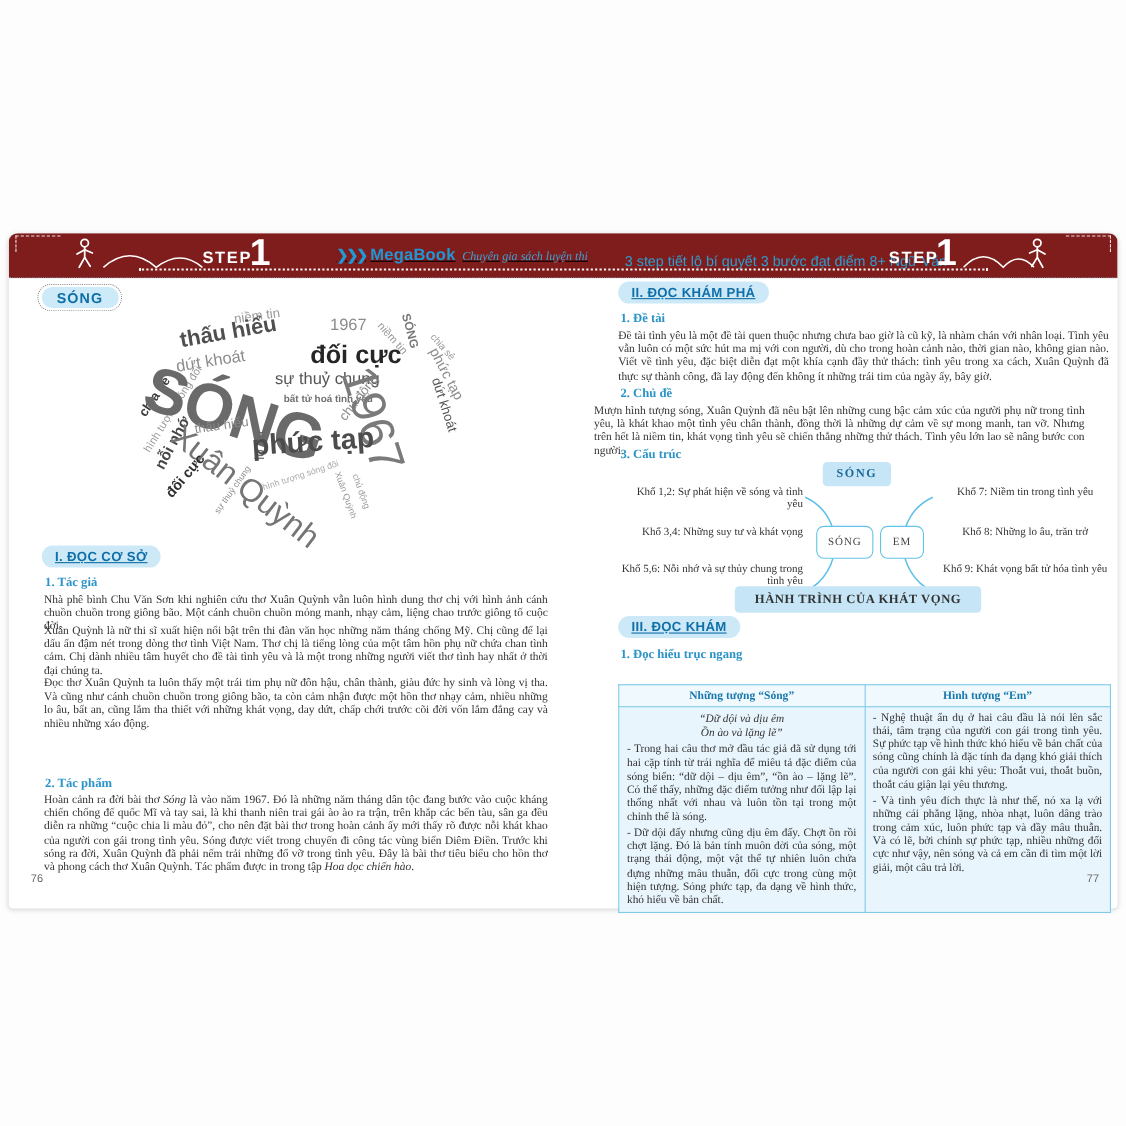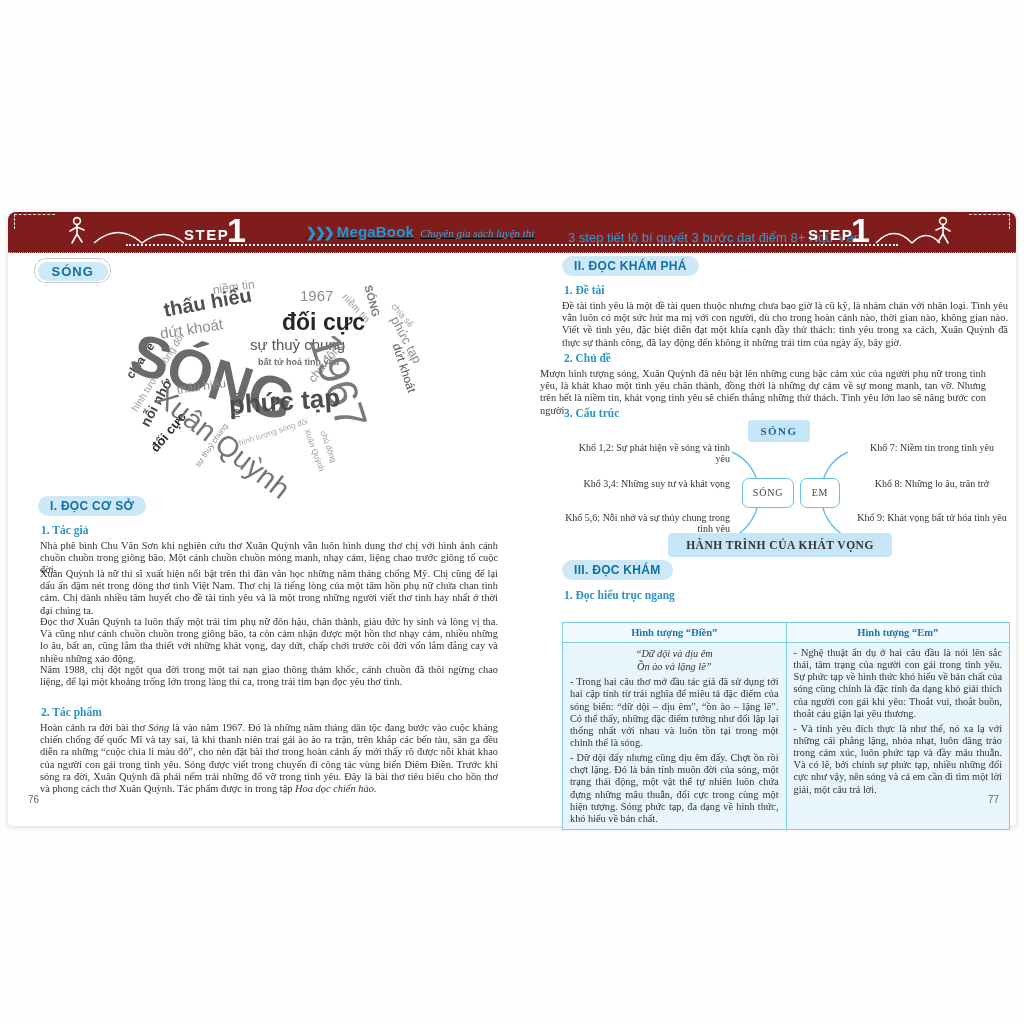--- a/index.html
+++ b/index.html
@@ -21,21 +21,21 @@
   .step-num{font-size:34px;top:1px;line-height:1;}
   .sw-l{left:176px;} .sn-l{left:219px;}
   .sw-r{left:800px;} .sn-r{left:843px;}
   .brand{position:absolute;left:298px;top:11px;font-family:"Liberation Sans",sans-serif;white-space:nowrap;text-decoration:underline;}
   .chev{color:#1e9ad6;font-weight:bold;font-size:13px;letter-spacing:-2px;margin-right:4px;}
   .bname{color:#2097d3;font-weight:bold;font-size:15px;letter-spacing:.2px;}
   .btag{color:#3aa4d8;font-style:italic;font-size:11px;font-family:"Liberation Serif",serif;margin-left:6px;}
   .hsub{position:absolute;left:560px;top:18px;color:#2e9ccf;font-family:"Liberation Sans",sans-serif;font-size:13px;}
   
   .badge{display:inline-block;background:#cde9f8;color:#0f6fa7;font-family:"Liberation Sans",sans-serif;
-    font-weight:bold;font-size:12px;padding:3px 12px;border-radius:11px;letter-spacing:.3px;white-space:nowrap;}
+    font-weight:bold;font-size:12px;padding:3px 12px;border-radius:11px;letter-spacing:.3px;white-space:nowrap;text-decoration:underline;}
   .tb-outer{position:absolute;left:26px;top:46px;border:1.5px dotted #8f8f8f;border-radius:16px;padding:2.5px;}
   .tb-inner{background:#cdeaf9;color:#0e6fa6;font-family:"Liberation Sans",sans-serif;font-weight:bold;
     font-size:13px;padding:2px 14px;border-radius:12px;letter-spacing:1px;}
   .hsec{position:absolute;font-family:"Liberation Serif",serif;font-weight:bold;font-size:11.5px;color:#2a93c7;}
   .subh{position:absolute;font-family:"Liberation Serif",serif;font-weight:bold;font-size:10.6px;color:#222;}
   .para{position:absolute;font-size:10.4px;line-height:1.17;color:#333;text-align:justify;}
   .it{font-style:italic;}
   .pnum{position:absolute;font-family:"Liberation Sans",sans-serif;font-size:10px;color:#666;}
   
   .heart{position:absolute;left:104px;top:66px;width:316px;height:216px;}
@@ -166,21 +166,20 @@
     <span class="cw cw24">hình tượng sóng đôi</span>
     <span class="cw cw25">Xuân Quỳnh</span>
     <span class="cw cw26">chủ động</span>
   </div>
 
   <span class="badge" style="position:absolute;left:30px;top:284px;">I. ĐỌC CƠ SỞ</span>
   <div class="hsec" style="left:33px;top:312px;">1. Tác giả</div>
   <div class="para" style="left:32px;top:328px;width:458px;">Nhà phê bình Chu Văn Sơn khi nghiên cứu thơ Xuân Quỳnh vẫn luôn hình dung thơ chị với hình ảnh cánh chuồn chuồn trong giông bão. Một cánh chuồn chuồn mỏng manh, nhạy cảm, liệng chao trước giông tố cuộc đời.</div>
   <div class="para" style="left:32px;top:356px;width:458px;">Xuân Quỳnh là nữ thi sĩ xuất hiện nổi bật trên thi đàn văn học những năm tháng chống Mỹ. Chị cũng để lại dấu ấn đậm nét trong dòng thơ tình Việt Nam. Thơ chị là tiếng lòng của một tâm hồn phụ nữ chứa chan tình cảm. Chị dành nhiều tâm huyết cho đề tài tình yêu và là một trong những người viết thơ tình hay nhất ở thời đại chúng ta.</div>
   <div class="para" style="left:32px;top:404px;width:458px;">Đọc thơ Xuân Quỳnh ta luôn thấy một trái tim phụ nữ đôn hậu, chân thành, giàu đức hy sinh và lòng vị tha. Và cũng như cánh chuồn chuồn trong giông bão, ta còn cảm nhận được một hồn thơ nhạy cảm, nhiều những lo âu, bất an, cũng lắm tha thiết với những khát vọng, day dứt, chấp chới trước cõi đời vốn lắm đắng cay và nhiều những xáo động.</div>
-  <div class="para" style="left:32px;top:452px;width:458px;">Năm 1988, chị đột ngột qua đời trong một tai nạn giao thông thảm khốc, cánh chuồn đã thôi ngừng chao liệng, để lại một khoảng trống lớn trong làng thi ca, trong trái tim bạn đọc yêu thơ tình.</div>
   <div class="hsec" style="left:33px;top:494px;">2. Tác phẩm</div>
   <div class="para" style="left:32px;top:510px;width:458px;"><span>Hoàn cảnh ra đời bài thơ </span><span class="it">Sóng</span><span> là vào năm 1967. Đó là những năm tháng dân tộc đang bước vào cuộc kháng chiến chống đế quốc Mĩ và tay sai, là khi thanh niên trai gái ào ào ra trận, trên khắp các bến tàu, sân ga đều diễn ra những “cuộc chia li màu đỏ”, cho nên đặt bài thơ trong hoàn cảnh ấy mới thấy rõ được nỗi khát khao của người con gái trong tình yêu. Sóng được viết trong chuyến đi công tác vùng biển Diêm Điền. Trước khi sóng ra đời, Xuân Quỳnh đã phải nếm trải những đổ vỡ trong tình yêu. Đây là bài thơ tiêu biểu cho hồn thơ và phong cách thơ Xuân Quỳnh. Tác phẩm được in trong tập </span><span class="it">Hoa dọc chiến hào</span><span>.</span></div>
   <div class="pnum" style="left:20px;top:582px;">76</div>
 
   <span class="badge" style="position:absolute;left:554px;top:44px;">II. ĐỌC KHÁM PHÁ</span>
   <div class="hsec" style="left:556px;top:72px;">1. Đề tài</div>
   <div class="para" style="left:554px;top:88px;width:446px;">Đề tài tình yêu là một đề tài quen thuộc nhưng chưa bao giờ là cũ kỹ, là nhàm chán với nhân loại. Tình yêu vẫn luôn có một sức hút ma mị với con người, dù cho trong hoàn cảnh nào, thời gian nào, không gian nào. Viết về tình yêu, đặc biệt diễn đạt một khía cạnh đầy thử thách: tình yêu trong xa cách, Xuân Quỳnh đã thực sự thành công, đã lay động đến không ít những trái tim của ngày ấy, bây giờ.</div>
   <div class="hsec" style="left:556px;top:140px;">2. Chủ đề</div>
   <div class="para" style="left:532px;top:156px;width:446px;">Mượn hình tượng sóng, Xuân Quỳnh đã nêu bật lên những cung bậc cảm xúc của người phụ nữ trong tình yêu, là khát khao một tình yêu chân thành, đồng thời là những dự cảm về sự mong manh, tan vỡ. Nhưng trên hết là niềm tin, khát vọng tình yêu sẽ chiến thắng những thử thách. Tình yêu lớn lao sẽ nâng bước con người.</div>
   <div class="hsec" style="left:556px;top:195px;">3. Cấu trúc</div>
@@ -202,21 +201,21 @@
     <div class="dl right dl3">Khổ 9: Khát vọng bất tử hóa tình yêu</div>
     <div class="banner">HÀNH TRÌNH CỦA KHÁT VỌNG</div>
   </div>
 
   <span class="badge" style="position:absolute;left:554px;top:348px;">III. ĐỌC KHÁM</span>
   <div class="hsec" style="left:556px;top:377px;">1. Đọc hiểu trục ngang</div>
 
   <table class="tbl">
     <tbody>
         <tr>
-      <th>Hình tượng “Điền”</th>
+      <th>Những tượng “Sóng”</th>
       <th>Hình tượng “Em”</th>
     </tr>
     <tr>
       <td>
         <div class="q">“Dữ dội và dịu êm</div>
         <div class="q">Ồn ào và lặng lẽ”</div>
         <div class="tp">- Trong hai câu thơ mở đầu tác giả đã sử dụng tới hai cặp tính từ trái nghĩa để miêu tả đặc điểm của sóng biển: “dữ dội – dịu êm”, “ồn ào – lặng lẽ”. Có thể thấy, những đặc điểm tưởng như đối lập lại thống nhất với nhau và luôn tồn tại trong một chỉnh thể là sóng.</div>
         <div class="tp">- Dữ dội đấy nhưng cũng dịu êm đấy. Chợt ồn rồi chợt lặng. Đó là bản tính muôn đời của sóng, một trạng thái động, một vật thể tự nhiên luôn chứa đựng những mâu thuẫn, đối cực trong cùng một hiện tượng. Sóng phức tạp, đa dạng về hình thức, khó hiểu về bản chất.</div>
       </td>
       <td>

